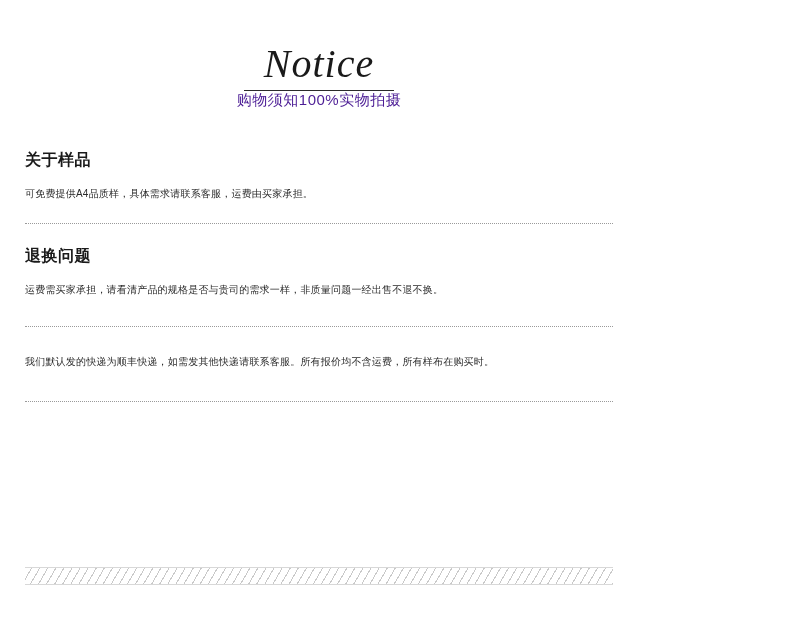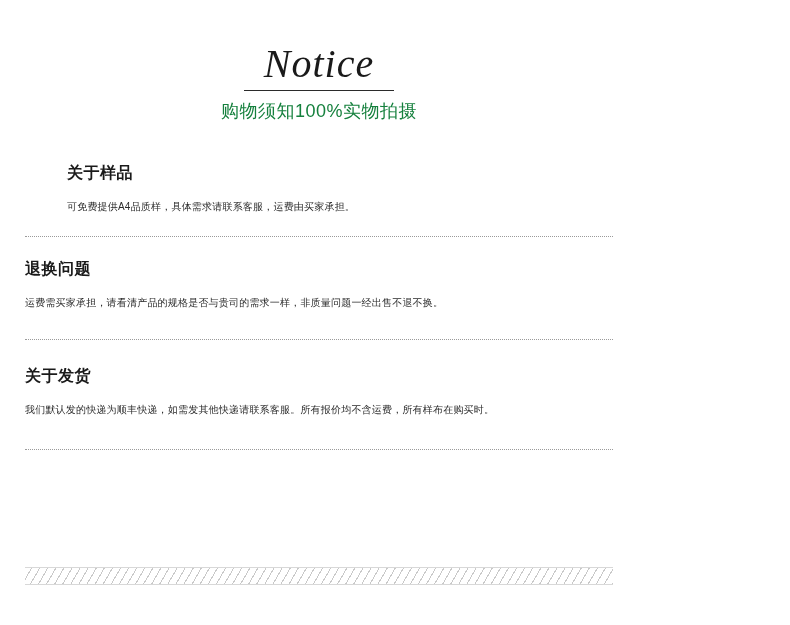--- a/index.html
+++ b/index.html
@@ -39,23 +39,22 @@
     position: relative;
   }
   .title-rule {
     display: block;
     width: 150px;
     height: 1px;
     background: #2b2b2b;
     margin: 6px auto 0 auto;
   }
   .subtitle {
-    font-size: 18px;
-    color: #15803d;
-    margin-top: 8px;
+    font-size: 15px;
+    color: #4c1d95;
     letter-spacing: 0.5px;
   }
   .content {
     padding: 0 25px;
     margin-top: 40px;
   }
   .section {
     padding: 0;
   }
   .sec-title {
@@ -88,21 +87,21 @@
       repeating-linear-gradient(
         -60deg,
         #c9c9c9 0px,
         #c9c9c9 1px,
         #ffffff 1px,
         #ffffff 7px
       );
     border-top: 1px solid #d8d8d8;
     border-bottom: 1px solid #d8d8d8;
   }
-  .s1 { margin-top: 0; margin-left: 42px; }
+  .s1 { margin-top: 0; }
   .gap-a { margin: 20px 0 22px 0; }
   .gap-b { margin: 28px 0 26px 0; }
   .gap-c { margin: 30px 0 28px 0; }
 </style>
 </head>
 <body>
 
 <div class="page">
 
   <div class="header">
@@ -123,21 +122,20 @@
     <hr class="dotted gap-a">
 
     <div class="section">
       <div class="sec-title">退换问题</div>
       <p class="sec-body"> 运费需买家承担，请看清产品的规格是否与贵司的需求一样，非质量问题一经出售不退不换。</p>
     </div>
 
     <hr class="dotted gap-b">
 
     <div class="section">
-      <div class="sec-title">关于发货</div>
       <p class="sec-body"> 我们默认发的快递为顺丰快递，如需发其他快递请联系客服。所有报价均不含运费，所有样布在购买时。</p>
     </div>
 
     <hr class="dotted gap-c">
 
 
   </div>
 
   <div class="bottom-hatch"></div>
 

